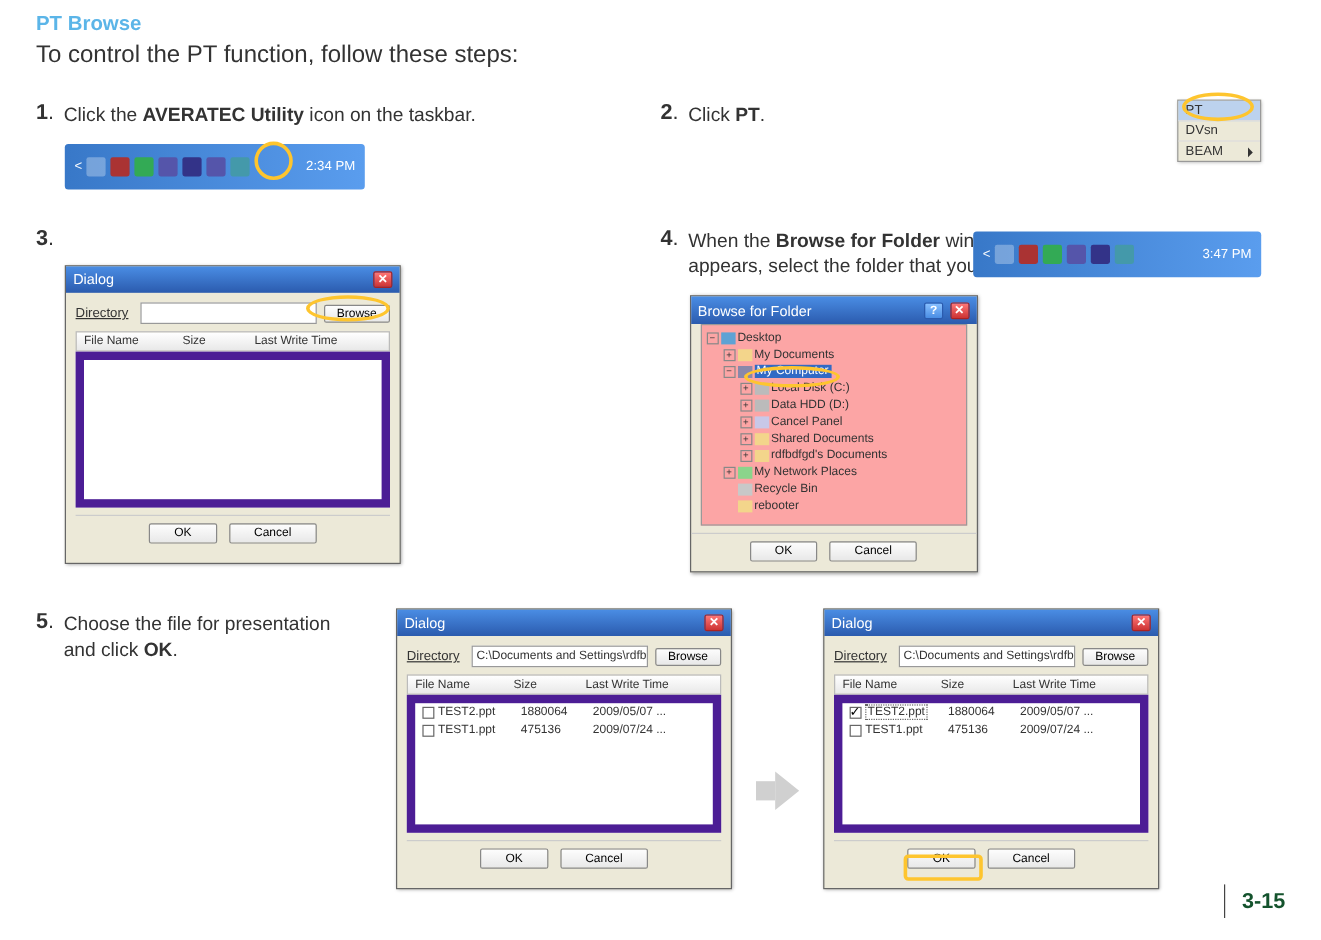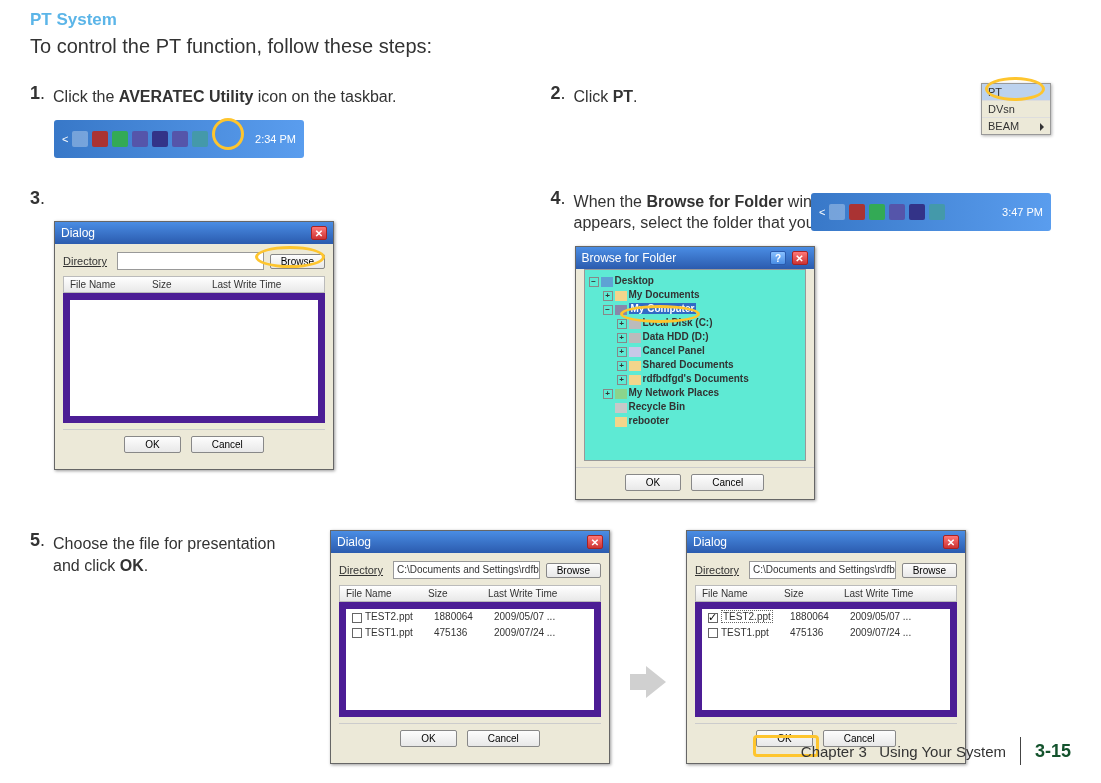--- a/index.html
+++ b/index.html
@@ -149,27 +149,26 @@
   
   .bff {
     width: 240px;
   }
   .bff .subtitle {
     padding: 6px 8px 8px 8px;
     font-size: 10px;
   }
   .tree {
     border: 1px solid #999;
-    background: #5eead4;
+    background: #fca5a5;
     margin: 0 8px;
-    height: 192px;
+    height: 168px;
     font-size: 10px;
     padding: 4px;
     overflow: hidden;
-    font-weight: bold;
   }
   .tree-node { line-height: 14px; white-space: nowrap; }
   .tree-node .tw { display: inline-block; width: 10px; height: 10px; border: 1px solid #888; text-align: center; font-size: 8px; line-height: 8px; margin-right: 2px; }
   .tree-indent1 { padding-left: 14px; }
   .tree-indent2 { padding-left: 28px; }
   .tree-icon { display: inline-block; width: 12px; height: 10px; margin-right: 2px; vertical-align: middle; }
   .ico-desktop { background: #5ea2d4; }
   .ico-doc { background: #f3d58b; }
   .ico-comp { background: #88a; }
   .ico-disk { background: #bbb; }
@@ -237,21 +236,21 @@
   .highlight-rect {
     position: absolute;
     border: 3px solid #fec52e;
     border-radius: 4px;
     pointer-events: none;
   }
 </style>
 </head>
 <body>
 
-<div class="section-title">PT System</div>
+<div class="section-title">PT Browse</div>
 <div class="intro-text">To control the PT function, follow these steps:</div>
 
 <div class="row">
   <div class="col">
     <div class="step">
       <div class="step-num">
         <span>1</span><span class="dot">.</span>
       </div>
       <div class="step-text">
         <span>Click the </span><span class="bold">AVERATEC Utility</span><span> icon on the taskbar.</span>
@@ -474,16 +473,15 @@
           <button class="win-btn">OK</button>
           <button class="win-btn">Cancel</button>
         </div>
       </div>
       <span class="highlight-rect" style="width:66px;height:22px;left:66px;bottom:6px;"></span>
     </div>
   </div>
 </div>
 
 <div class="page-footer">
-  <span class="chap"><span>Chapter 3</span>&nbsp;&nbsp;&nbsp;<span>Using Your System</span></span>
   <span class="vline"></span>
   <span class="num">3-15</span>
 </div>
 
 </body></html>

